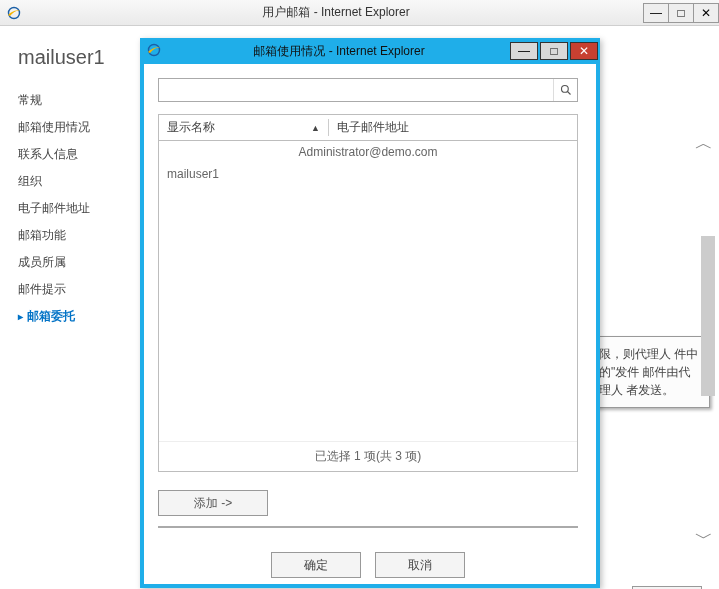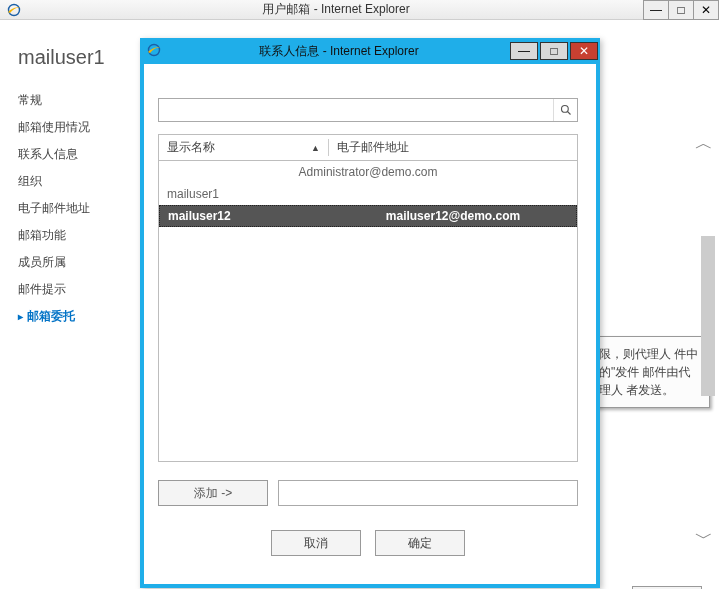--- a/index.html
+++ b/index.html
@@ -1,19 +1,19 @@
 <!DOCTYPE html>
 <html><head>
 <meta charset="utf-8">
 <style>
   * { box-sizing: border-box; font-family: "Microsoft YaHei", "Segoe UI", Arial, sans-serif; font-size: 12px; }
   body { margin: 0; padding: 0; width: 719px; height: 589px; overflow: hidden; background: #fff; position: relative; }
 
   
-  .parent-bar { height: 20px; background: linear-gradient(#f8f8f8,#eaeaea); border-bottom: 1px solid #cfcfcf; display: flex; align-items: center; gap: 24px; }
+  .parent-bar { height: 26px; background: linear-gradient(#f8f8f8,#eaeaea); border-bottom: 1px solid #cfcfcf; display: flex; align-items: center; gap: 24px; }
   .parent-bar .ie-logo { width: 16px; height: 16px; margin: 0 6px; }
   .parent-bar .title { flex: 1; text-align: center; color: #333; }
   .parent-bar .btns { display: flex; }
   .parent-bar .wbtn { width: 26px; height: 20px; border: 1px solid #999; background: #eee; display: flex; align-items: center; justify-content: center; margin-left: -1px; }
 
   .ie-logo svg { width: 16px; height: 16px; }
 
   
   .bg { position: absolute; top: 26px; left: 0; right: 0; bottom: 0; background: #fff; }
   .bg-inner { padding: 20px 18px; }
@@ -38,21 +38,21 @@
   
   .dialog { position: absolute; top: 38px; left: 140px; width: 460px; height: 550px;
     border: 4px solid #1faee9; background: #fff; box-shadow: 2px 2px 6px rgba(0,0,0,.25); }
   .dlg-bar { height: 26px; background: #1faee9; margin: -4px -4px 0 -4px; display: flex; align-items: center; }
   .dlg-bar .ie-logo { margin: 0 6px; }
   .dlg-bar .dlg-title { flex: 1; text-align: center; color: #111; }
   .dlg-bar .btns { display: flex; }
   .dlg-bar .wbtn { width: 28px; height: 18px; border: 1px solid #333; background: #d9d9d9; display:flex; align-items:center; justify-content:center; margin-right:2px; }
   .dlg-bar .wbtn.close { background: #c84031; }
 
-  .dlg-body { padding: 14px 18px 10px 14px; margin-top: 20px; }
+  .dlg-body { padding: 14px 18px 10px 14px; }
 
   .searchbox { display:flex; border:1px solid #aaa; height:24px; margin-bottom:12px; }
   .searchbox input { flex:1; border:0; outline:0; padding:0 6px; }
   .searchbox .sicon { width:24px; display:flex; align-items:center; justify-content:center; color:#555; border-left:1px solid #ddd; }
 
   .grid { border:1px solid #bdbdbd; }
   .grid-head { display:flex; background:#fff; border-bottom:1px solid #bdbdbd; height:26px; align-items:center; }
   .gh-cell { padding:0 8px; color:#444; position:relative; }
   .gh-name { flex:0 0 170px; border-right:1px solid #ccc; display:flex; align-items:center;}
   .gh-name .sort { margin-left:auto; font-size:9px; color:#444; }
@@ -60,21 +60,21 @@
 
   .grid-body { height:300px; overflow:hidden; }
   .row { display:flex; height:22px; align-items:center; }
   .row .c1 { flex:0 0 170px; padding:0 8px; }
   .row .c2 { flex:1; padding:0 8px;text-align:center; }
   .row.normal { color:#666; }
   .row.selected { background:#555; color:#fff; font-weight:bold; border:1px dotted #222; }
 
   .grid-foot { text-align:center; color:#666; padding:6px 0; border-top:1px solid #eee;}
 
-  .addrow { display:flex; gap:10px; margin-top:18px; }
+  .addrow { display:flex; gap:10px; margin-top:18px;flex-direction:column; }
   .addbtn { width:110px; height:26px; border:1px solid #999; background:#f4f4f4; display:flex; align-items:center; justify-content:center; color:#555;}
   .addfield { flex:1; height:26px; border:1px solid #aaa; }
 
   .dlg-buttons { display:flex; gap:14px; justify-content:center; margin-top:24px; }
   .dlg-buttons .b { width:90px; height:26px; border:1px solid #999; background:#f4f4f4; display:flex; align-items:center; justify-content:center; color:#444; }
 
   svg .ring { stroke:#1b5fa6; fill:none; stroke-width:1.4;}
   svg .swoosh { fill:#f7b500;}
 </style>
 </head>
@@ -127,21 +127,21 @@
 </div>
 
 <div class="dialog">
   <div class="dlg-bar">
     <span class="ie-logo">
       <svg viewBox="0 0 16 16">
           <circle class="ring" cx="8" cy="8" r="5.5"></circle>
           <path class="swoosh" d="M2 10 Q8 4 14 6 Q9 5 4 11 Z"></path>
         </svg>
     </span>
-    <span class="dlg-title">联系人信息 - Internet Explorer</span>
+    <span class="dlg-title">邮箱使用情况 - Internet Explorer</span>
     <div class="btns">
       <div class="wbtn">
           <span>—</span>
         </div>
       <div class="wbtn">
           <span>□</span>
         </div>
       <div class="wbtn close">
           <span style="color:#fff">✕</span>
         </div>
@@ -167,30 +167,27 @@
         </div>
         <div class="gh-cell gh-email">电子邮件地址</div>
       </div>
       <div class="grid-body">
         <div class="row normal">
           <span class="c2">Administrator@demo.com</span>
         </div>
         <div class="row normal">
           <span class="c1">mailuser1</span>
         </div>
-        <div class="row selected">
-          <span class="c1">mailuser12</span>
-          <span class="c2">mailuser12@demo.com</span>
-        </div>
       </div>
+      <div class="grid-foot">已选择 1 项(共 3 项)</div>
     </div>
 
     <div class="addrow">
       <div class="addbtn">添加 -&gt;</div>
       <div class="addfield"></div>
     </div>
 
     <div class="dlg-buttons">
+      <div class="b">确定</div>
       <div class="b">取消</div>
-      <div class="b">确定</div>
     </div>
   </div>
 </div>
 
 </body></html>

